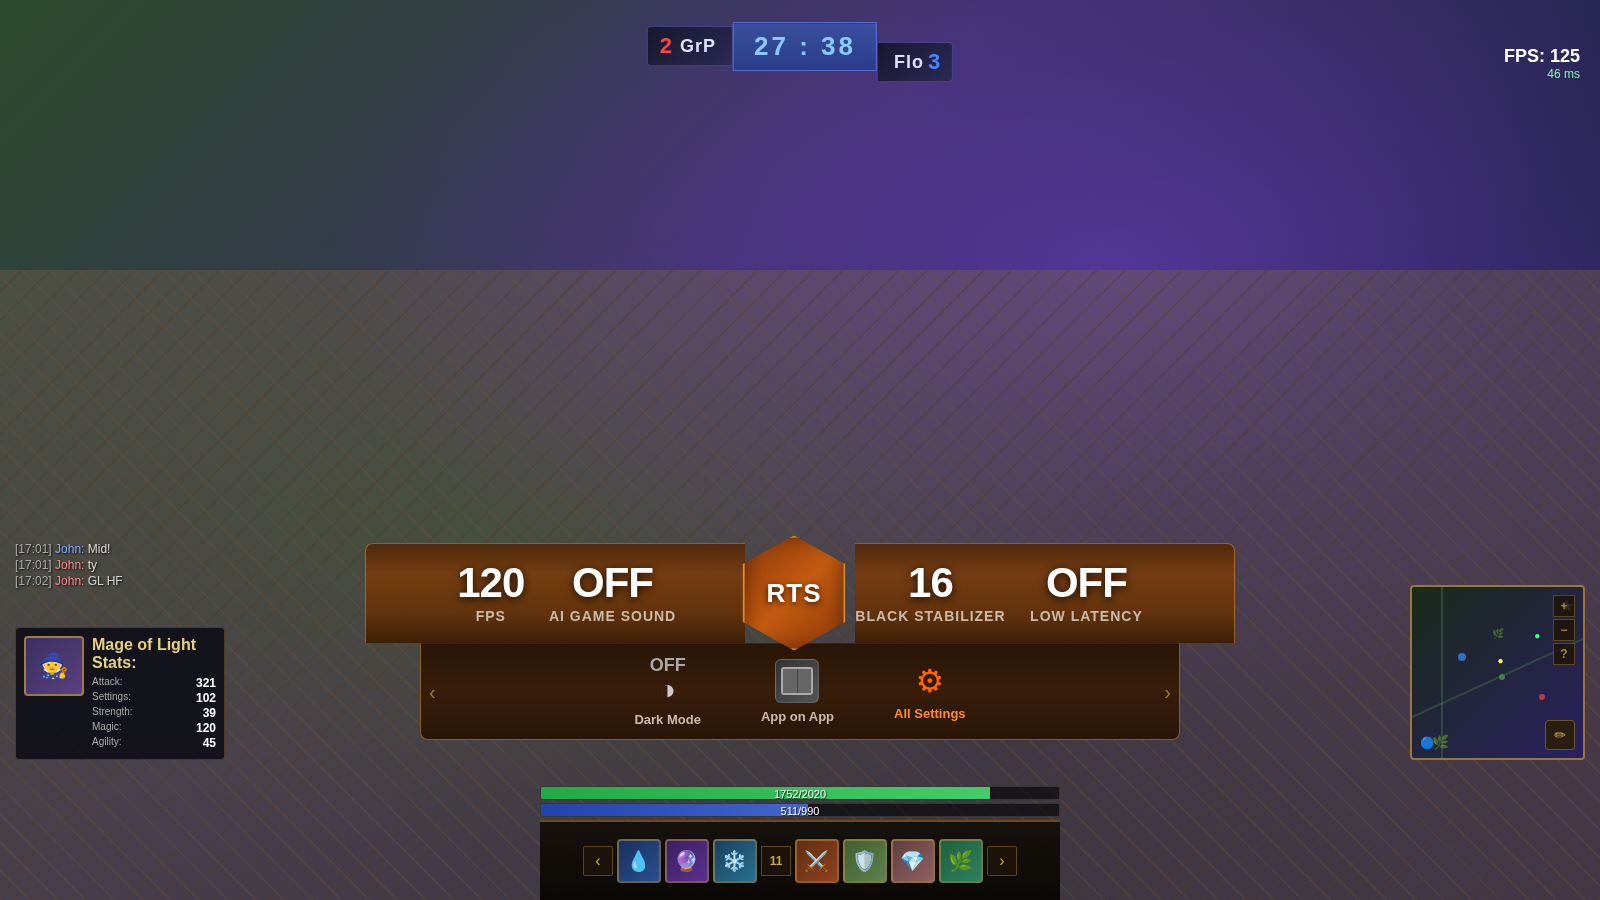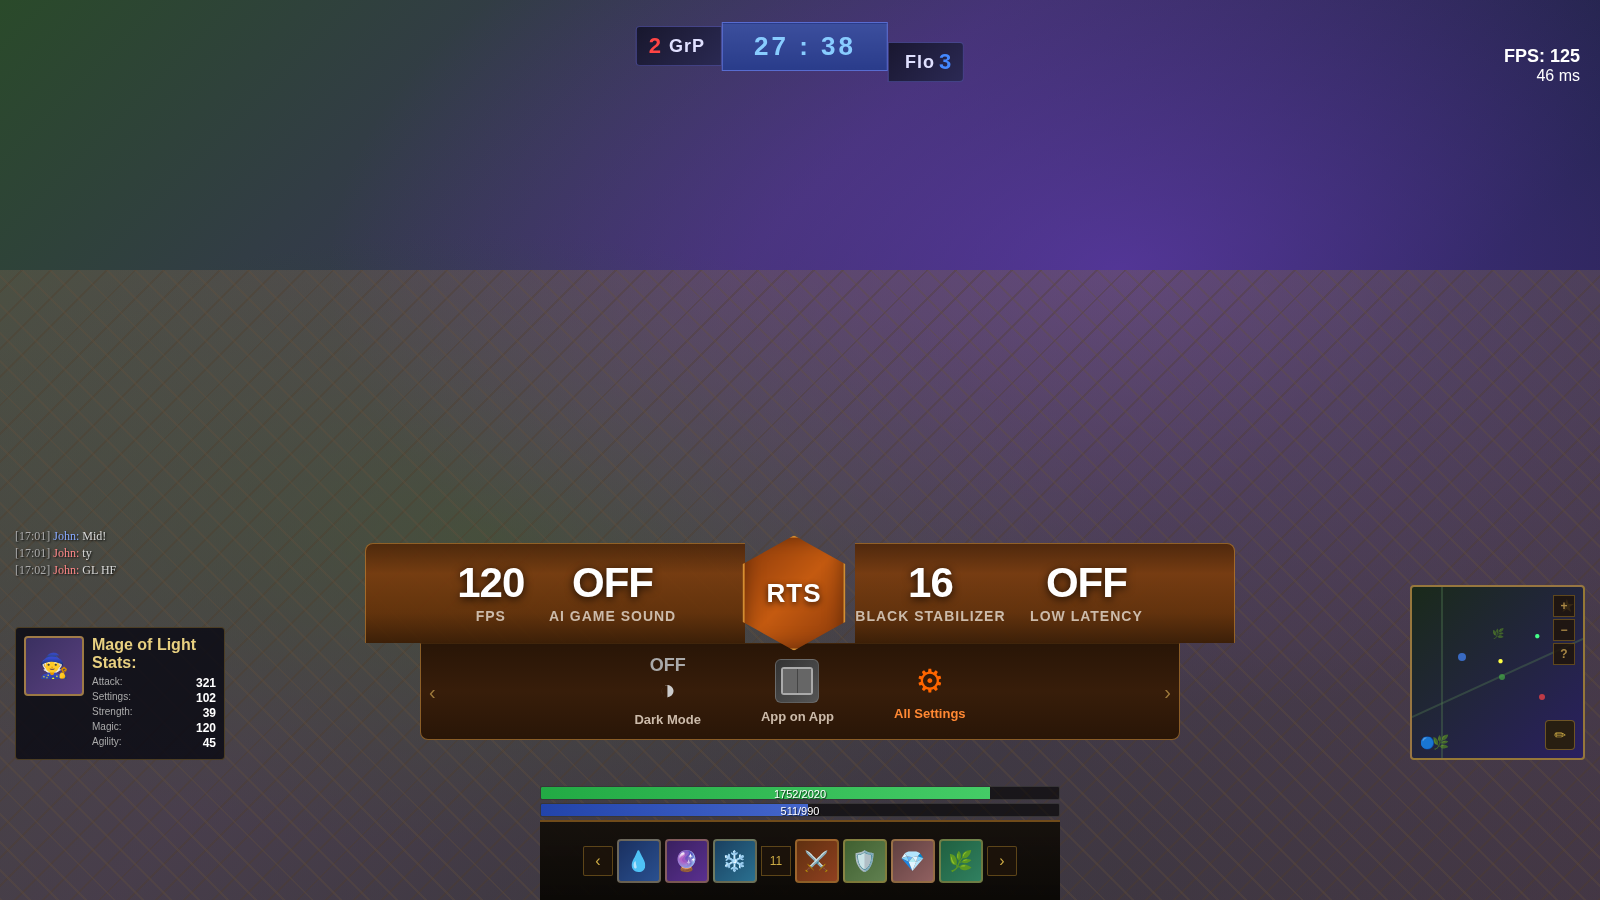--- a/index.html
+++ b/index.html
@@ -91,21 +91,21 @@
     .team-name {
       color: #e0e0ff;
       font-size: 18px;
       font-weight: bold;
       letter-spacing: 1px;
     }
 
     .timer-box {
       background: linear-gradient(180deg, rgba(60,80,160,0.95), rgba(40,60,140,0.95));
       border: 1px solid rgba(120,140,255,0.6);
-      padding: 8px 31px;
+      padding: 8px 20px;
       display: flex;
       align-items: center;
       justify-content: flex-start;
     }
 
     .timer-text {
       color: #88ccff;
       font-size: 26px;
       font-weight: bold;
       letter-spacing: 3px;
@@ -121,22 +121,22 @@
       margin-top: 36px;
     }
 
     .fps-main {
       color: #ffffff;
       font-size: 18px;
       font-weight: bold;
     }
 
     .fps-ms {
-      color: #ffffff;
-      font-size: 16px;
+      color: #86efac;
+      font-size: 12px;
     }
 
     .chat-entry {
       color: rgba(255,255,255,0.8);
       font-size: 12px;
       margin-bottom: 2px;
       text-shadow: 1px 1px 2px rgba(0,0,0,0.9);
     }
 
     .chat-time { color: #aaaaaa; }
@@ -600,21 +600,21 @@
       <span class="stat-label">Magic:</span>
       <span class="stat-value">120</span>
     </div>
     <div class="stat-row">
       <span class="stat-label">Agility:</span>
       <span class="stat-value">45</span>
     </div>
   </div>
 </div>
 
-<div style="position:absolute; bottom:320px; left:15px; z-index:100;font-family:Liberation Serif, serif;">
+<div style="position:absolute; bottom:310px; left:15px; z-index:100;">
   <div class="chat-entry">
     <span class="chat-time">[17:01]</span>
     <span class="chat-name-blue"> John:</span>
     <span> Mid!</span>
   </div>
   <div class="chat-entry">
     <span class="chat-time">[17:01]</span>
     <span class="chat-name-red"> John:</span>
     <span> ty</span>
   </div>
@@ -740,21 +740,21 @@
 </div>
 
 <div id="bottom-bar">
 
   <div style="width:30px;height:30px;background:rgba(30,20,10,0.8);border:1px solid rgba(160,120,40,0.5);display:flex;align-items:center;justify-content:center;color:#ccaa44;cursor:pointer;border-radius:2px;">‹</div>
 
   <div class="skill-icon" style="background:linear-gradient(135deg,#1a3060,#2a5090);">💧</div>
   <div class="skill-icon" style="background:linear-gradient(135deg,#3a2060,#5a3090);">🔮</div>
   <div class="skill-icon" style="background:linear-gradient(135deg,#1a4060,#2a7090);">❄️</div>
 
-  <div style="width:30px;height:30px;background:rgba(30,20,10,0.8);border:1px solid rgba(160,120,40,0.5);display:flex;align-items:center;justify-content:center;color:#ccaa44;font-size:12px;font-weight:normal;position:relative;">
+  <div style="width:30px;height:30px;background:rgba(30,20,10,0.8);border:1px solid rgba(160,120,40,0.5);display:flex;align-items:center;justify-content:center;color:#ccaa44;font-size:12px;font-weight:bold;position:relative;">
     <span>11</span>
   </div>
 
   <div class="skill-icon" style="background:linear-gradient(135deg,#603010,#904020);">⚔️</div>
   <div class="skill-icon" style="background:linear-gradient(135deg,#406030,#608050);">🛡️</div>
   <div class="skill-icon" style="background:linear-gradient(135deg,#604040,#906060);">💎</div>
   <div class="skill-icon" style="background:linear-gradient(135deg,#206040,#308060);">🌿</div>
 
   <div style="width:30px;height:30px;background:rgba(30,20,10,0.8);border:1px solid rgba(160,120,40,0.5);display:flex;align-items:center;justify-content:center;color:#ccaa44;cursor:pointer;border-radius:2px;">›</div>
 </div>

